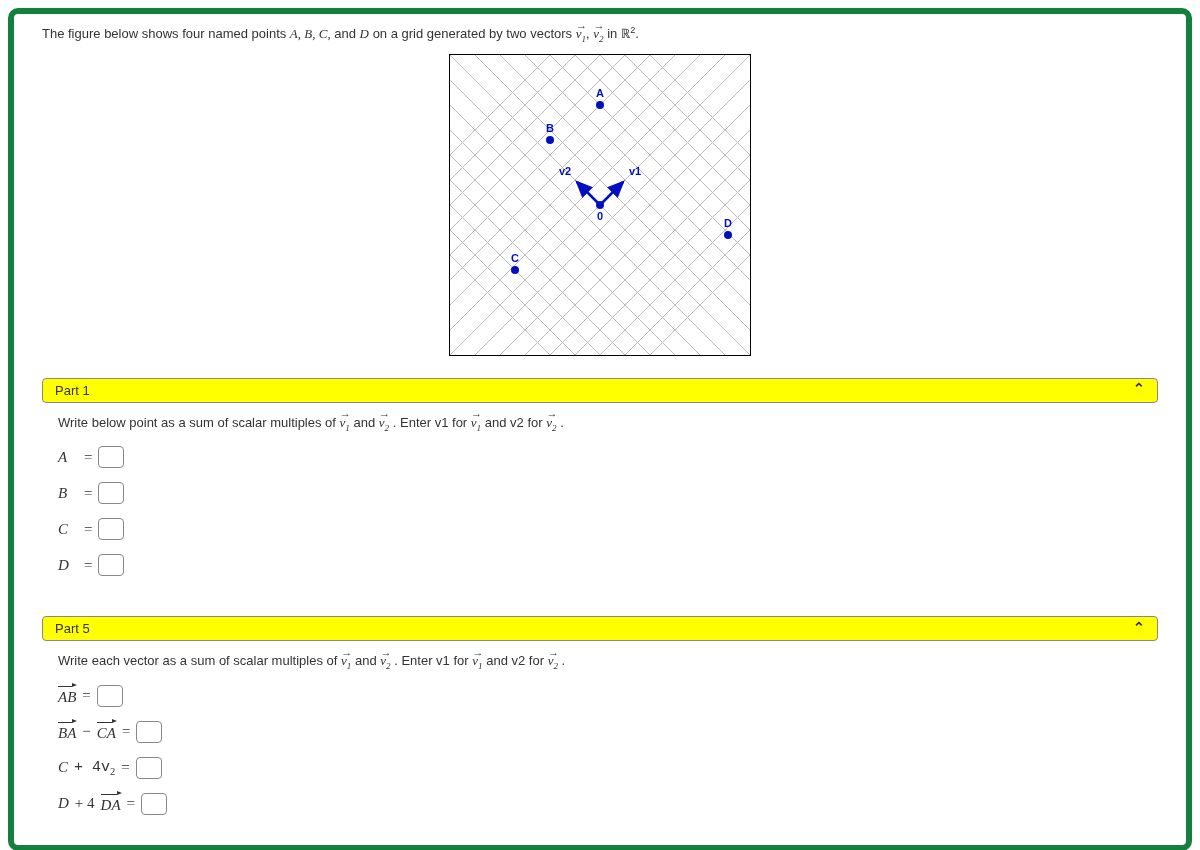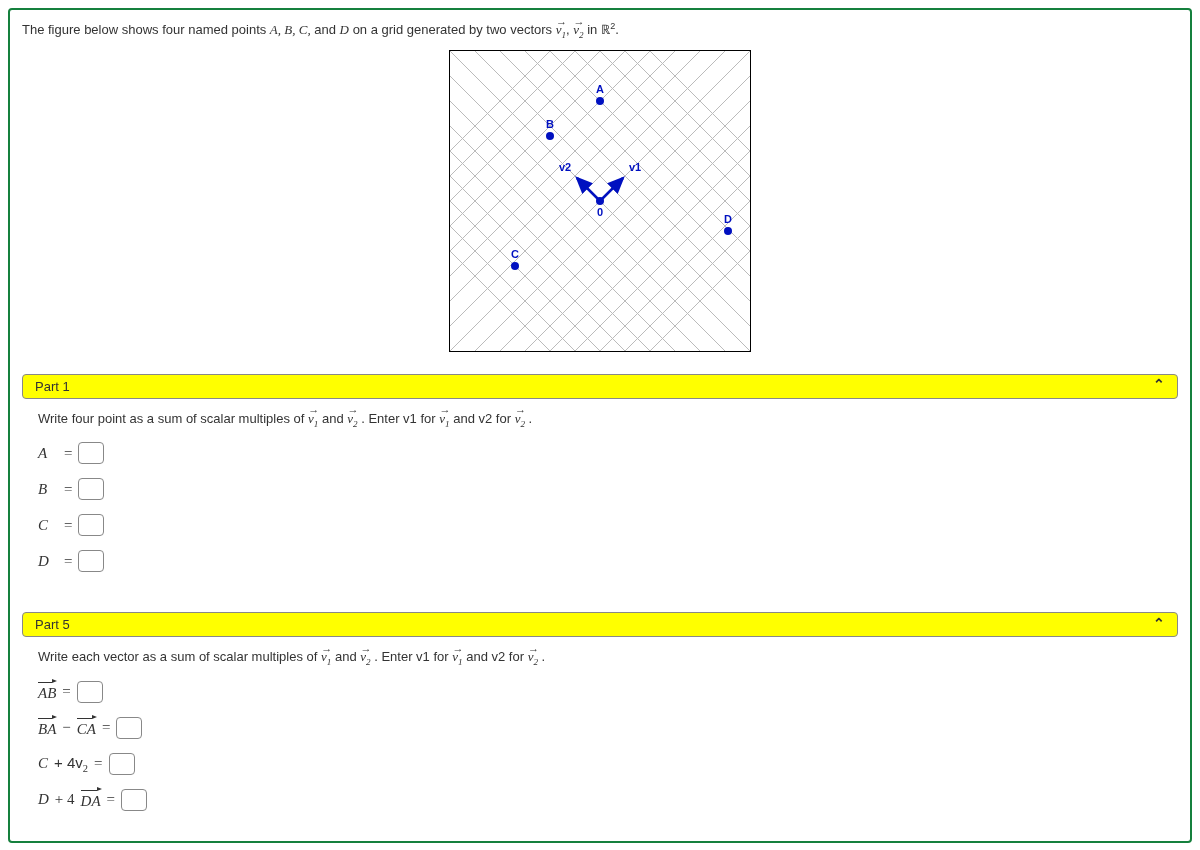--- a/index.html
+++ b/index.html
@@ -5,23 +5,23 @@
   * { box-sizing: border-box; }
   body {
     margin: 0;
     font-family: Arial, Helvetica, sans-serif;
     font-size: 13px;
     color: #333;
     background: #fff;
     padding: 8px;
   }
   .outer {
-    border: 2px solid #15803d;
-    border-radius: 4px;
-    padding: 10px 12px;
+    border: 6px solid #15803d;
+    border-radius: 10px;
+    padding: 10px 28px;
   }
   .prompt {
     margin-bottom: 10px;
   }
   .mathit { font-style: italic; font-family: 'Times New Roman', serif; }
   .vec { position: relative; display:inline-block; font-style: italic; font-family:'Times New Roman', serif;}
   .vec::before {
     content:'\2192';
     position:absolute;
     top:-0.68em;
@@ -179,21 +179,21 @@
       </svg>
     </div>
   </div>
 
   <div class="part-header">
     <span>Part 1</span>
     <span class="chevron">⌄</span>
   </div>
   <div class="part-body">
     <div>
-      <span>Write four point as a sum of scalar multiples of </span>
+      <span>Write below point as a sum of scalar multiples of </span>
       <span class="vec">v<sub>1</sub></span>
       <span> and </span>
       <span class="vec">v<sub>2</sub></span>
       <span>. Enter v1 for </span>
       <span class="vec">v<sub>1</sub></span>
       <span> and v2 for </span>
       <span class="vec">v<sub>2</sub></span>
       <span>.</span>
     </div>
 
@@ -263,21 +263,21 @@
             <span class="head"></span>
           </span>
         <span class="mathit">CA</span>
       </span>
       <span>=</span>
       <input class="ans-input" style="">
     </div>
 
     <div class="eq-row wide">
       <span class="mathit">C</span>
-      <span><span style="font-family:Liberation Sans, sans-serif"> + 4v</span><sub>2</sub></span>
+      <span><span style="font-family:Liberation Mono, monospace"> + 4v</span><sub>2</sub></span>
       <span>=</span>
       <input class="ans-input" style="">
     </div>
 
     <div class="eq-row wide">
       <span class="mathit">D</span>
       <span style="font-family:'Times New Roman',serif"> + 4</span>
       <span class="overvec">
         <span class="ov-arrow">
             <span class="shaft"></span>

